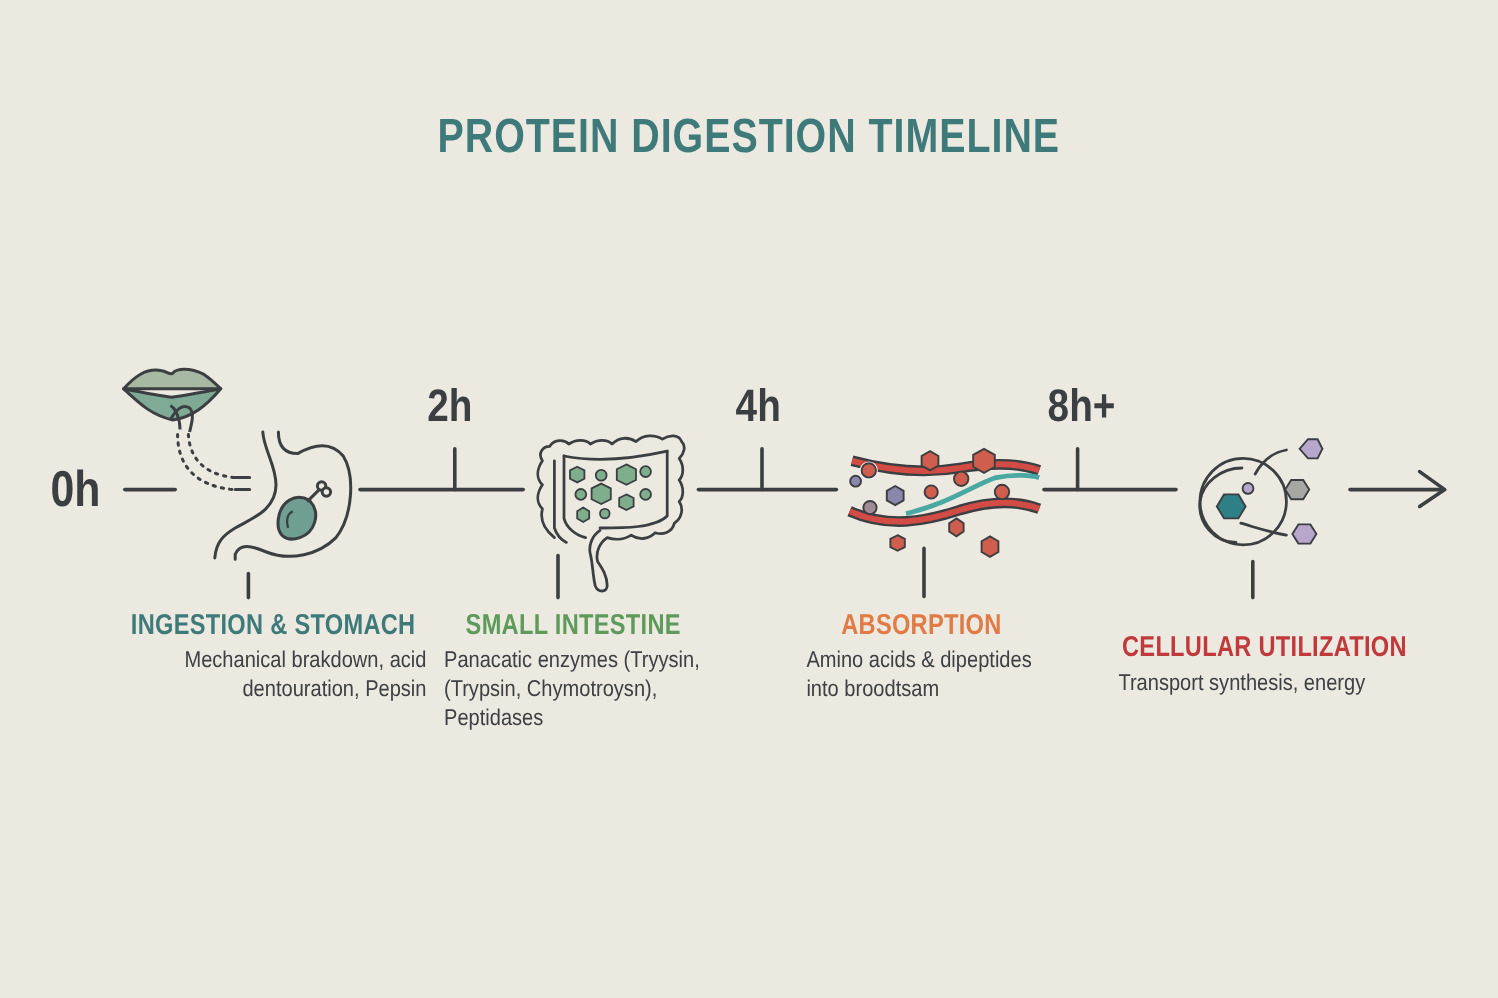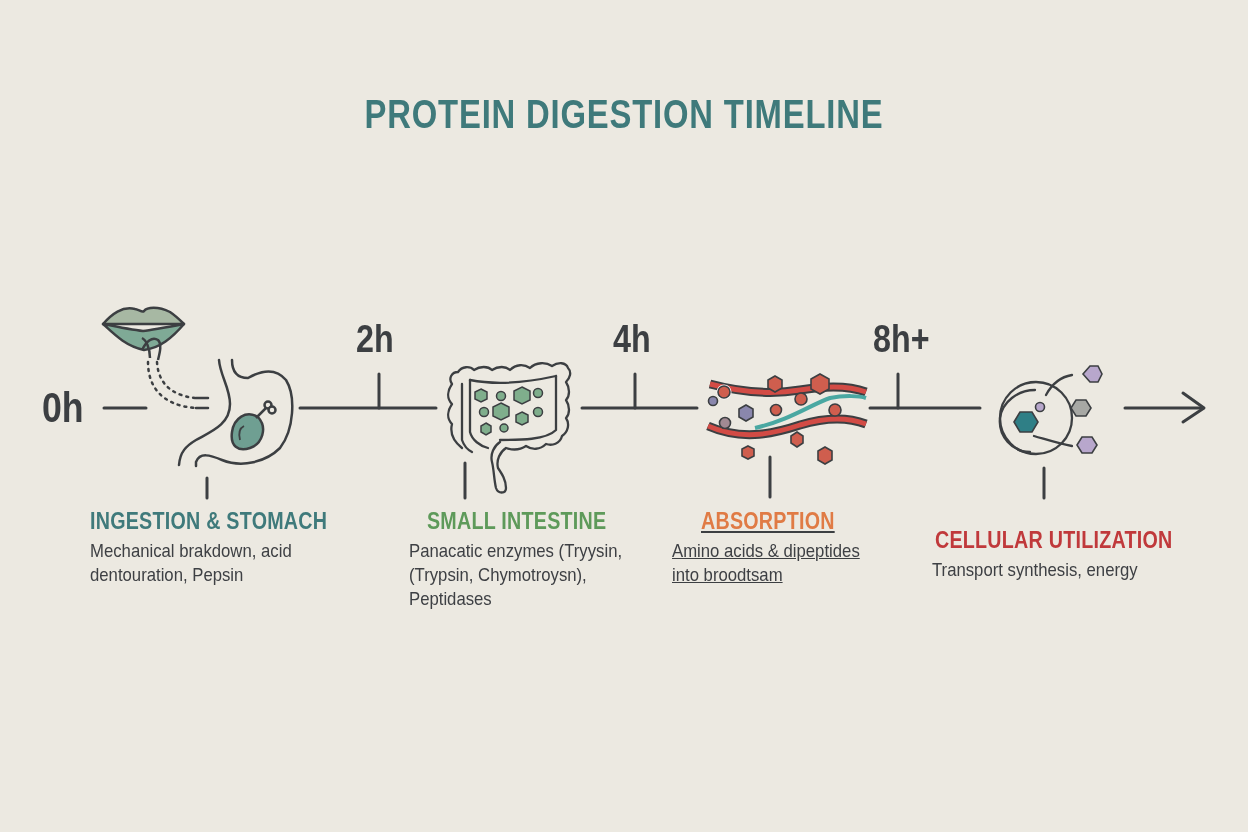--- a/index.html
+++ b/index.html
@@ -48,23 +48,23 @@
     .stage-desc {
       font-size: 19px;
       line-height: 24px;
       color: #3e4044;
       white-space: pre-line;
       transform: scaleX(0.88);
       transform-origin: left top;
       margin-top: 4px;
       width: 280px;
     }
-    .s1 { left: 90px; top: 507px; }
-    .s2 { left: 427px; top: 507px; }
-    .s3 { left: 701px; top: 507px; text-decoration: underline; }
+    .s1 { left: 109px; top: 507px; text-align: right; }
+    .s2 { left: 388px; top: 507px; }
+    .s3 { left: 701px; top: 507px; }
     .s4 { left: 935px; top: 526px; }
     .s2 .stage-desc { margin-left: -18px; }
     .s3 .stage-desc { margin-left: -29px; }
     .s4 .stage-desc { margin-left: -3px; }
   </style>
 </head>
 <body>
 
 <div class="title">PROTEIN DIGESTION TIMELINE</div>
 

